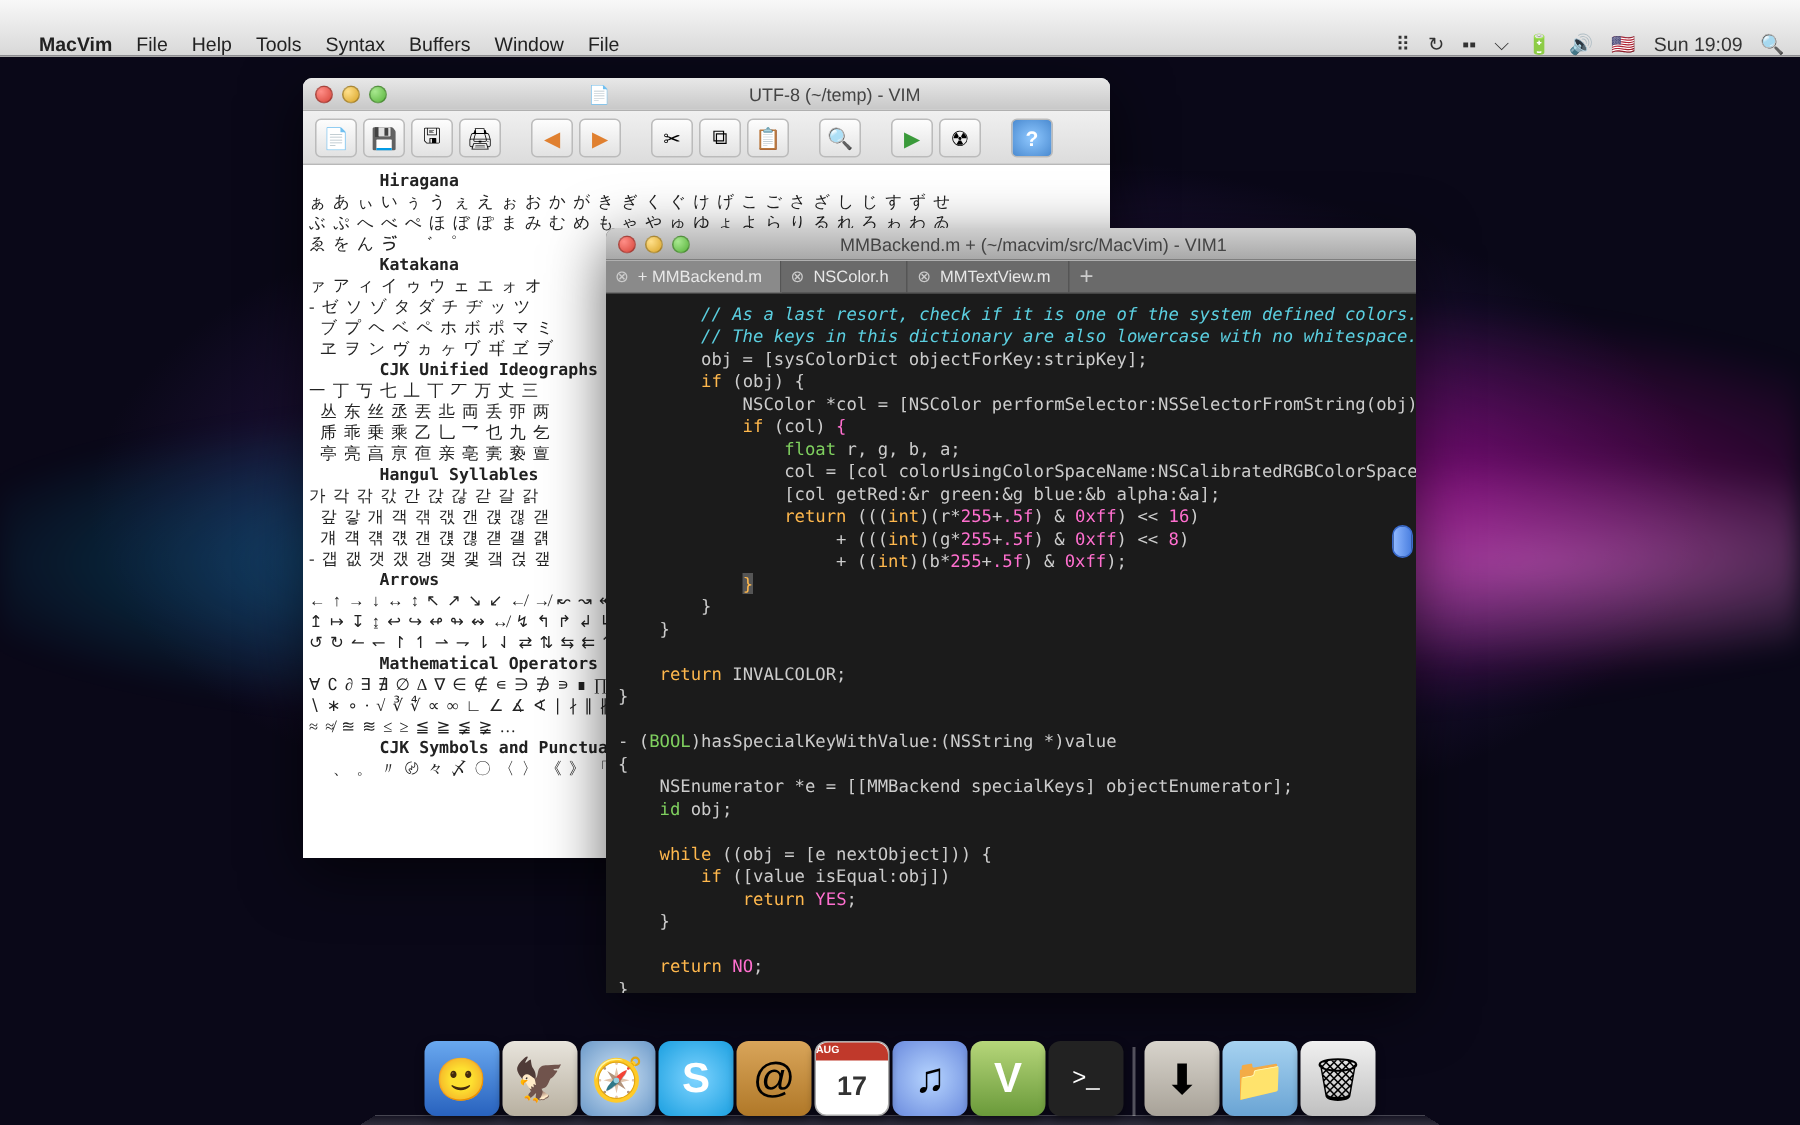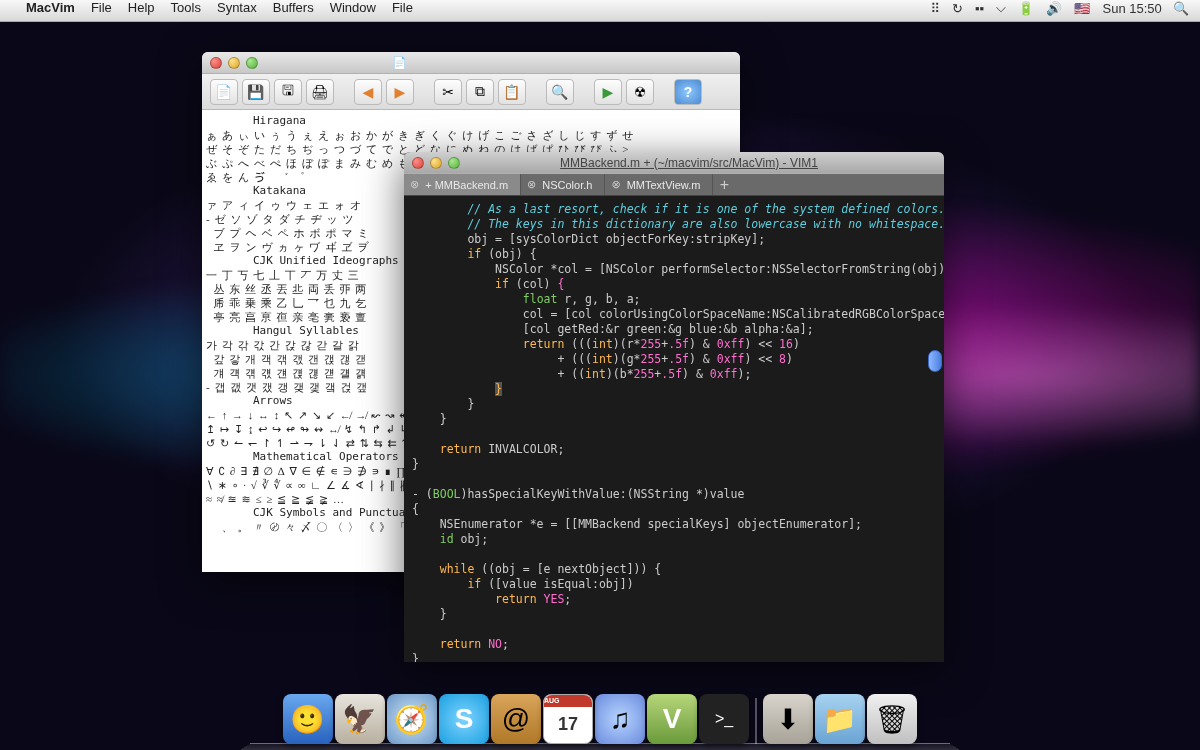--- a/index.html
+++ b/index.html
@@ -15,24 +15,24 @@
   position: absolute; inset: 0;
   background:
     radial-gradient(ellipse 600px 150px at 30% 50%, rgba(0,200,255,0.4), transparent 70%),
     radial-gradient(ellipse 700px 200px at 70% 45%, rgba(255,0,200,0.5), transparent 70%),
     radial-gradient(ellipse 500px 100px at 85% 50%, rgba(255,200,255,0.4), transparent 70%);
   filter: blur(8px);
 }
 
 
 .menubar {
-  position: absolute; top: 0; left: 0; right: 0; height: 22px;
+  position: absolute; top: 0; left: 0; right: 0; height: 38px;
   background: linear-gradient(#f8f8f8, #d8d8d8);
   border-bottom: 1px solid #aaa;
-  display: flex; align-items: flex-start; font-size: 13px;
+  display: flex; align-items: flex-end; font-size: 13px;
   padding: 0 10px; z-index: 100;
 }
 .menubar .left { display: flex; align-items: center; gap: 16px; }
 .menubar .left .app { font-weight: bold; }
 .menubar .left span { color: #222; }
 .menubar .right { margin-left: auto; display: flex; align-items: center; gap: 12px; color: #333; }
 .menubar .right .clock { font-weight: 500; }
 .apple-logo { font-size: 15px; }
 
 
@@ -72,25 +72,25 @@
 }
 .tdiv { width: 12px; }
 
 #win1 { top: 52px; left: 202px; width: 538px; height: 520px; z-index: 10; }
 #win1 .content {
   flex: 1; background: #fff; overflow: hidden;
   font-family: "Menlo","Monaco","Osaka-Mono",monospace;
   font-size: 11px; line-height: 14px; color: #222;
   padding: 4px;
 }
-#win1 .heading { font-weight: normal; padding-left: 47px; }
+#win1 .heading { font-weight: bold; padding-left: 47px; }
 #win1 .cjk { font-family: "Hiragino Mincho Pro","MS Mincho",serif; letter-spacing: 1px; white-space: pre; }
 
 #win2 { top: 152px; left: 404px; width: 540px; height: 510px; z-index: 20; background:#333; }
-#win2 .titlebar { background: linear-gradient(#cfcfcf,#a8a8a8); text-decoration: underline; }
+#win2 .titlebar { background: linear-gradient(#cfcfcf,#a8a8a8); }
 #win2 .tabbar {
   height: 22px; background: #6a6a6a; display: flex; align-items: stretch;
   border-bottom: 1px solid #444;
 }
 #win2 .tab {
   display: flex; align-items: center; padding: 0 12px 0 6px; font-size: 11px;
   color: #e8e8e8; gap: 6px;
   border-right: 1px solid #555;
 }
 #win2 .tab.active { background: #8a8a8a; }
@@ -156,33 +156,34 @@
     <span>File</span>
   </div>
   <div class="right">
     <span>⠿</span>
     <span>↻</span>
     <span>▪▪</span>
     <span>⌵</span>
     <span>🔋</span>
     <span>🔊</span>
     <span>🇺🇸</span>
-    <span class="clock">Sun 15:50</span>
+    <span class="clock">Sun 19:09</span>
     <span>🔍</span>
   </div>
 </div>
 
 <div class="window" id="win1">
   <div class="titlebar">
     <div class="traffic">
       <div class="tl r"></div>
       <div class="tl y"></div>
       <div class="tl g"></div>
     </div>
     <span style="margin-left:120px">📄</span>
+    <div class="title">UTF-8 (~/temp) - VIM</div>
   </div>
   <div class="toolbar" id="tb1">
       <div class="tbtn">📄</div>
       <div class="tbtn">💾</div>
       <div class="tbtn">🖫</div>
       <div class="tbtn">🖨</div>
       <div class="tdiv"></div>
       <div class="tbtn" style="color: rgb(224, 128, 48);">◀</div>
       <div class="tbtn" style="color: rgb(224, 128, 48);">▶</div>
       <div class="tdiv"></div>
@@ -193,21 +194,20 @@
       <div class="tbtn">🔍</div>
       <div class="tdiv"></div>
       <div class="tbtn" style="color: rgb(58, 154, 58);">▶</div>
       <div class="tbtn">☢</div>
       <div class="tdiv"></div>
       <div class="tbtn" style="background: radial-gradient(rgb(143, 200, 255), rgb(74, 138, 208)); color: rgb(255, 255, 255); font-weight: bold;">?</div>
     </div>
   <div class="content" id="utf8">
       <div class="heading">Hiragana</div>
       <div class="cjk">ぁ あ ぃ い ぅ う ぇ え ぉ お か が き ぎ く ぐ け げ こ ご さ ざ し じ す ず せ</div>
-      <div class="cjk">ぜ そ ぞ た だ ち ぢ っ つ づ て で と ど な に ぬ ね の は ば ぱ ひ び ぴ ふ &gt;</div>
       <div class="cjk">ぶ ぷ へ べ ぺ ほ ぼ ぽ ま み む め も ゃ や ゅ ゆ ょ よ ら り る れ ろ ゎ わ ゐ</div>
       <div class="cjk">ゑ を ん ゔ   ゛ ゜ ゝ ゞ</div>
       <div class="heading">Katakana</div>
       <div class="cjk">ァ ア ィ イ ゥ ウ ェ エ ォ オ</div>
       <div class="cjk">- ゼ ソ ゾ タ ダ チ ヂ ッ ツ</div>
       <div class="cjk">  ブ プ ヘ ベ ペ ホ ボ ポ マ ミ</div>
       <div class="cjk">  ヱ ヲ ン ヴ ヵ ヶ ヷ ヸ ヹ ヺ</div>
       <div class="heading">CJK Unified Ideographs</div>
       <div class="cjk">一 丁 丂 七 丄 丅 丆 万 丈 三</div>
       <div class="cjk">  丛 东 丝 丞 丟 丠 両 丢 丣 两</div>

